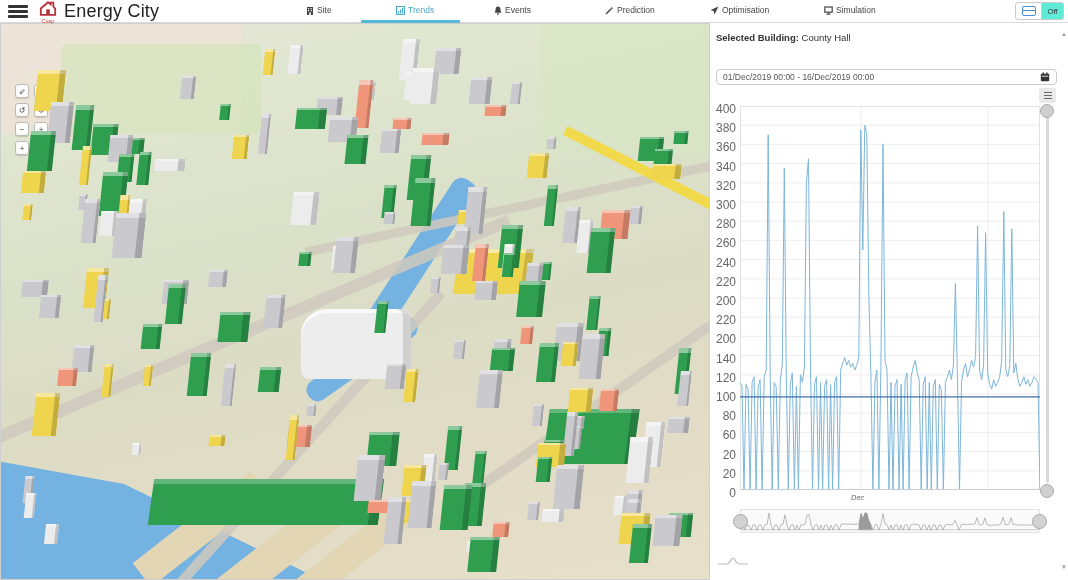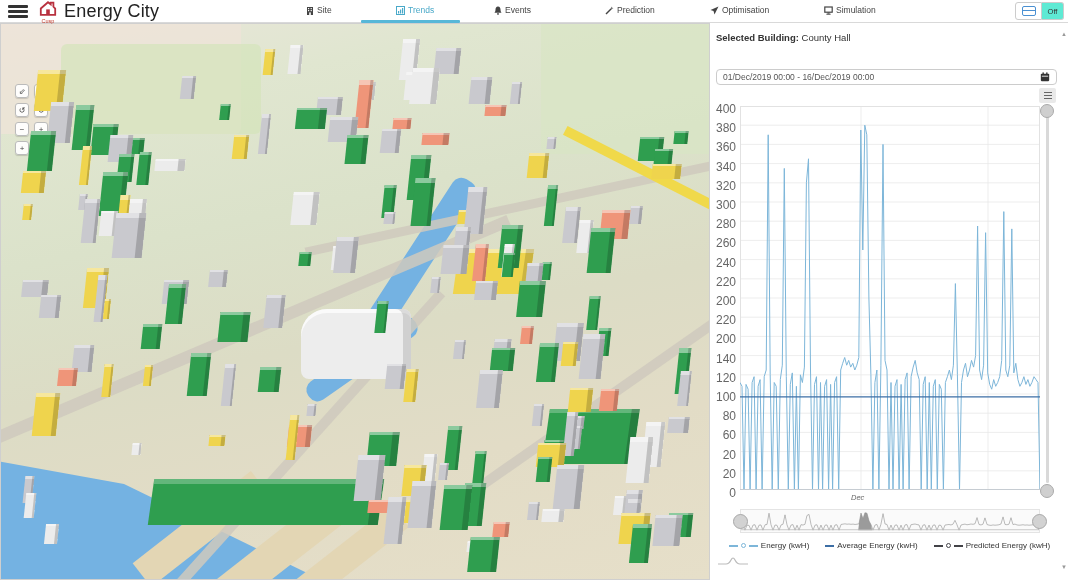--- a/index.html
+++ b/index.html
@@ -434,35 +434,17 @@
     <div class="yslider-track"></div>
     <div class="slider-handle" style="left:324px;top:17px;"></div>
     <div class="slider-handle" style="left:324px;top:397px;"></div>
     <svg class="navigator" id="nav-svg" viewBox="0 0 300 24" preserveAspectRatio="none">
         <polyline points="0.0,16.4 2.0,16.6 4.0,22.0 6.0,16.5 8.1,16.8 10.1,22.0 12.1,16.4 14.1,16.1 16.1,22.0 18.1,16.6 20.1,16.3 22.1,22.0 24.2,16.1 26.2,15.8 28.2,3.5 30.2,16.0 32.2,22.0 34.2,16.4 36.2,16.6 38.3,22.0 40.3,16.3 42.3,15.5 44.3,5.3 46.3,16.1 48.3,22.0 50.3,16.5 52.3,15.9 54.4,22.0 56.4,16.6 58.4,22.0 60.4,16.0 62.4,16.4 64.4,15.6 66.4,6.0 68.5,4.8 70.5,15.8 72.5,22.0 74.5,16.5 76.5,16.1 78.5,22.0 80.5,16.4 82.6,22.0 84.6,16.6 86.6,16.3 88.6,22.0 90.6,16.5 92.6,22.0 94.6,16.4 96.6,16.1 98.7,22.0 100.7,15.8 102.7,15.4 104.7,15.1 106.7,15.5 108.7,15.3 110.7,15.6 112.8,15.4 114.8,15.8 116.8,15.5 118.8,15.1 120.8,3.3 122.8,9.5 124.8,3.0 126.8,3.5 128.9,12.0 130.9,16.0 132.9,22.0 134.9,16.4 136.9,15.8 138.9,22.0 140.9,15.5 143.0,4.0 145.0,15.3 147.0,15.8 149.0,22.0 151.0,16.4 153.0,22.0 155.0,16.6 157.0,16.3 159.1,22.0 161.1,16.5 163.1,22.0 165.1,16.3 167.1,15.9 169.1,22.0 171.1,16.1 173.2,15.6 175.2,15.3 177.2,15.9 179.2,16.3 181.2,22.0 183.2,16.5 185.2,16.1 187.2,22.0 189.3,16.4 191.3,22.0 193.3,16.6 195.3,16.3 197.3,22.0 199.3,16.5 201.3,16.8 203.4,22.0 205.4,16.4 207.4,16.1 209.4,15.8 211.4,16.3 213.4,15.5 215.4,11.3 217.4,16.0 219.5,22.0 221.5,16.4 223.5,15.8 225.5,15.4 227.5,16.1 229.5,15.8 231.5,15.3 233.6,15.6 235.6,15.0 237.6,8.3 239.6,15.8 241.6,16.3 243.6,15.5 245.6,8.6 247.7,15.9 249.7,16.5 251.7,16.8 253.7,16.3 255.7,16.6 257.7,16.4 259.7,16.1 261.7,15.3 263.8,7.5 265.8,15.8 267.8,16.1 269.8,15.5 271.8,8.4 273.8,15.9 275.8,15.4 277.9,16.3 279.9,16.6 281.9,16.4 283.9,16.1 285.9,16.5 287.9,16.3 289.9,16.6 291.9,16.4 294.0,16.1 296.0,16.3 298.0,16.4 300.0,22.0" fill="none" stroke="#9a9a9a" stroke-width="0.7"></polyline>
         <polygon points="118,22 118.8,15.1 120.8,3.3 122.8,9.5 124.8,3.0 126.8,3.5 128.9,12.0 130.9,16.0 132,22" fill="#8a8a8a" opacity="0.85"></polygon>
         <line x1="0" y1="21.5" x2="300" y2="21.5" stroke="#bbb" stroke-width="0.8"></line>
       </svg>
     <div class="nav-handle" style="left:17px;"></div>
     <div class="nav-handle" style="left:316px;"></div>
-    <div class="legend" id="legend">
-        <div class="legend-item">
-          <span class="lg-line" style="background:#7db6d9"></span>
-          <span class="lg-circle" style="border-color:#7db6d9"></span>
-          <span class="lg-line" style="background:#7db6d9"></span>
-          <span>Energy (kwH)</span>
-        </div>
-        <div class="legend-item">
-          <span class="lg-line" style="background:#3c6ea5"></span>
-          <span>Average Energy (kwH)</span>
-        </div>
-        <div class="legend-item">
-          <span class="lg-line" style="background:#434348"></span>
-          <span class="lg-circle" style="border-color:#434348"></span>
-          <span class="lg-line" style="background:#434348"></span>
-          <span>Predicted Energy (kwH)</span>
-        </div>
-      </div>
     <svg class="next-chart-peek" width="50" height="14" viewBox="0 0 50 14">
       <path d="M0 11 L8 11 Q11 11 13 7 Q15 3 17 7 Q19 11 22 11 L30 11" stroke="#bbb" stroke-width="1.2" fill="none"></path>
     </svg>
   </div>
 </div>
 
 </body></html>

